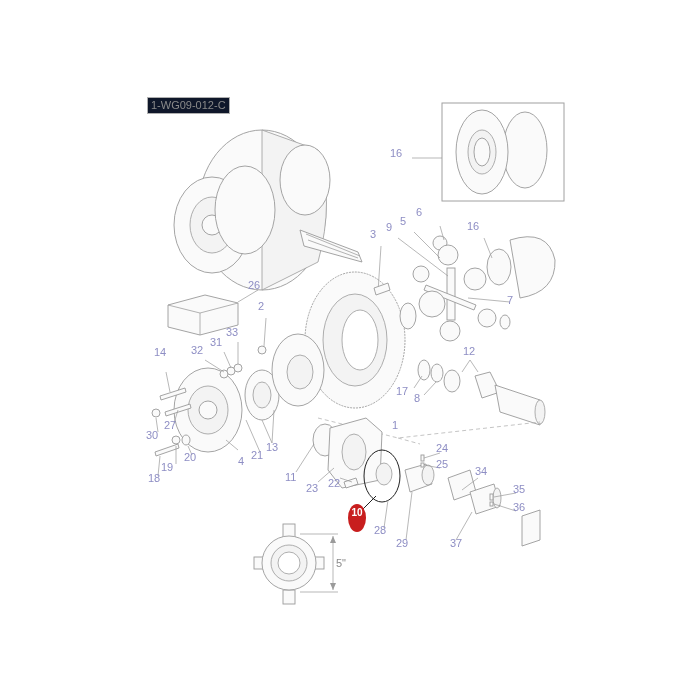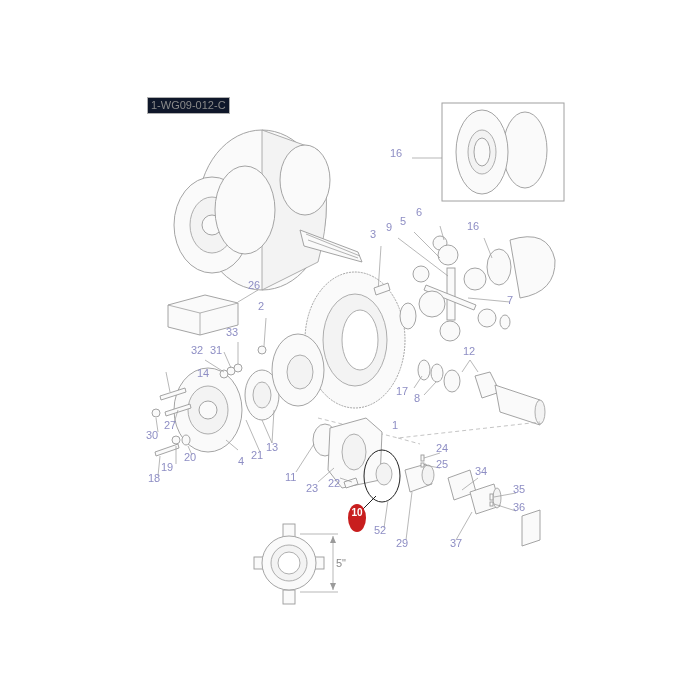--- a/index.html
+++ b/index.html
@@ -184,38 +184,38 @@
     <div class="lbl" style="left: 238px; top: 455px;">4</div>
     <div class="lbl" style="left: 400px; top: 215px;">5</div>
     <div class="lbl" style="left: 416px; top: 206px;">6</div>
     <div class="lbl" style="left: 507px; top: 294px;">7</div>
     <div class="lbl" style="left: 414px; top: 392px;">8</div>
     <div class="lbl" style="left: 386px; top: 221px;">9</div>
     <div class="badge" style="left: 348px; top: 504px;">10</div>
     <div class="lbl" style="left: 285px; top: 471px;">11</div>
     <div class="lbl" style="left: 463px; top: 345px;">12</div>
     <div class="lbl" style="left: 266px; top: 441px;">13</div>
-    <div class="lbl" style="left: 154px; top: 367px; margin-left: 43px;">14</div>
+    <div class="lbl" style="left: 154px; top: 346px;">14</div>
     <div class="lbl" style="left: 390px; top: 147px;">16</div>
     <div class="lbl" style="left: 467px; top: 220px;">16</div>
     <div class="lbl" style="left: 396px; top: 385px;">17</div>
     <div class="lbl" style="left: 148px; top: 472px;">18</div>
     <div class="lbl" style="left: 161px; top: 461px;">19</div>
     <div class="lbl" style="left: 184px; top: 451px;">20</div>
     <div class="lbl" style="left: 251px; top: 449px;">21</div>
     <div class="lbl" style="left: 328px; top: 477px;">22</div>
     <div class="lbl" style="left: 306px; top: 482px;">23</div>
     <div class="lbl" style="left: 436px; top: 442px;">24</div>
     <div class="lbl" style="left: 436px; top: 458px;">25</div>
     <div class="lbl" style="left: 248px; top: 279px;">26</div>
     <div class="lbl" style="left: 164px; top: 419px;">27</div>
-    <div class="lbl" style="left: 374px; top: 524px;">52</div>
+    <div class="lbl" style="left: 374px; top: 524px;">28</div>
     <div class="lbl" style="left: 396px; top: 537px;">29</div>
     <div class="lbl" style="left: 146px; top: 429px;">30</div>
-    <div class="lbl" style="left: 210px; top: 336px; margin-top: 8px;">31</div>
+    <div class="lbl" style="left: 210px; top: 336px;">31</div>
     <div class="lbl" style="left: 191px; top: 344px;">32</div>
     <div class="lbl" style="left: 226px; top: 326px;">33</div>
     <div class="lbl" style="left: 475px; top: 465px;">34</div>
     <div class="lbl" style="left: 513px; top: 483px;">35</div>
     <div class="lbl" style="left: 513px; top: 501px;">36</div>
     <div class="lbl" style="left: 450px; top: 537px;">37</div>
   </div>
 
 <div class="lbl" style="left:336px; top:557px; color:#8a8a8a;">5"</div>
 

